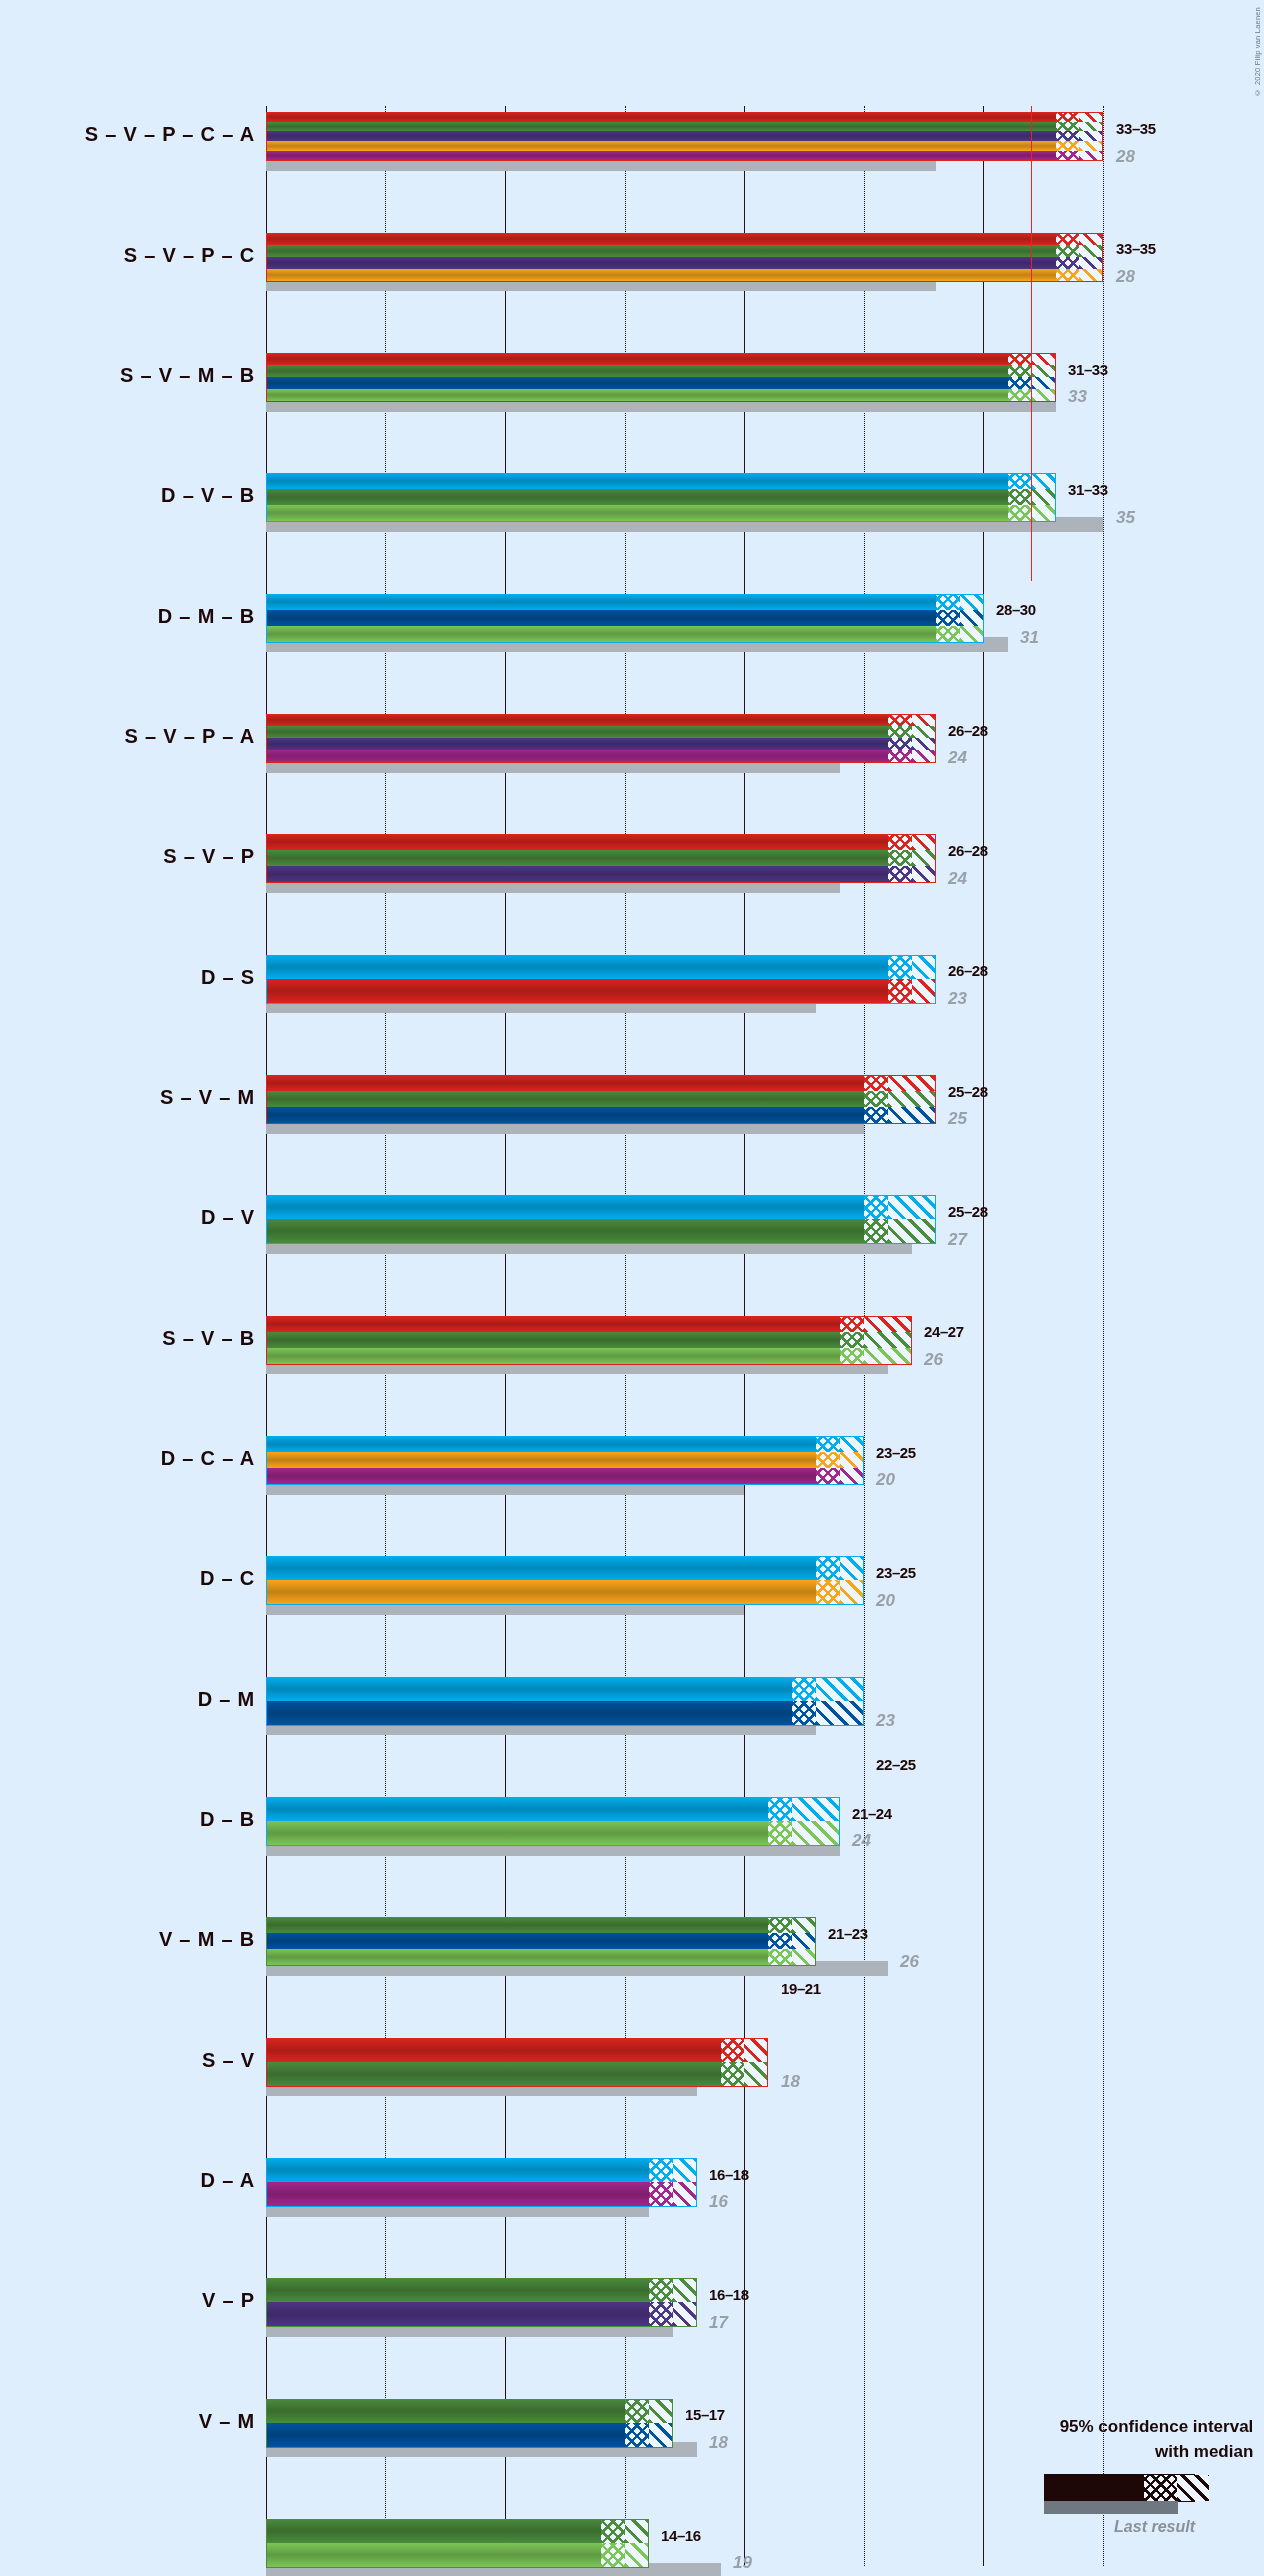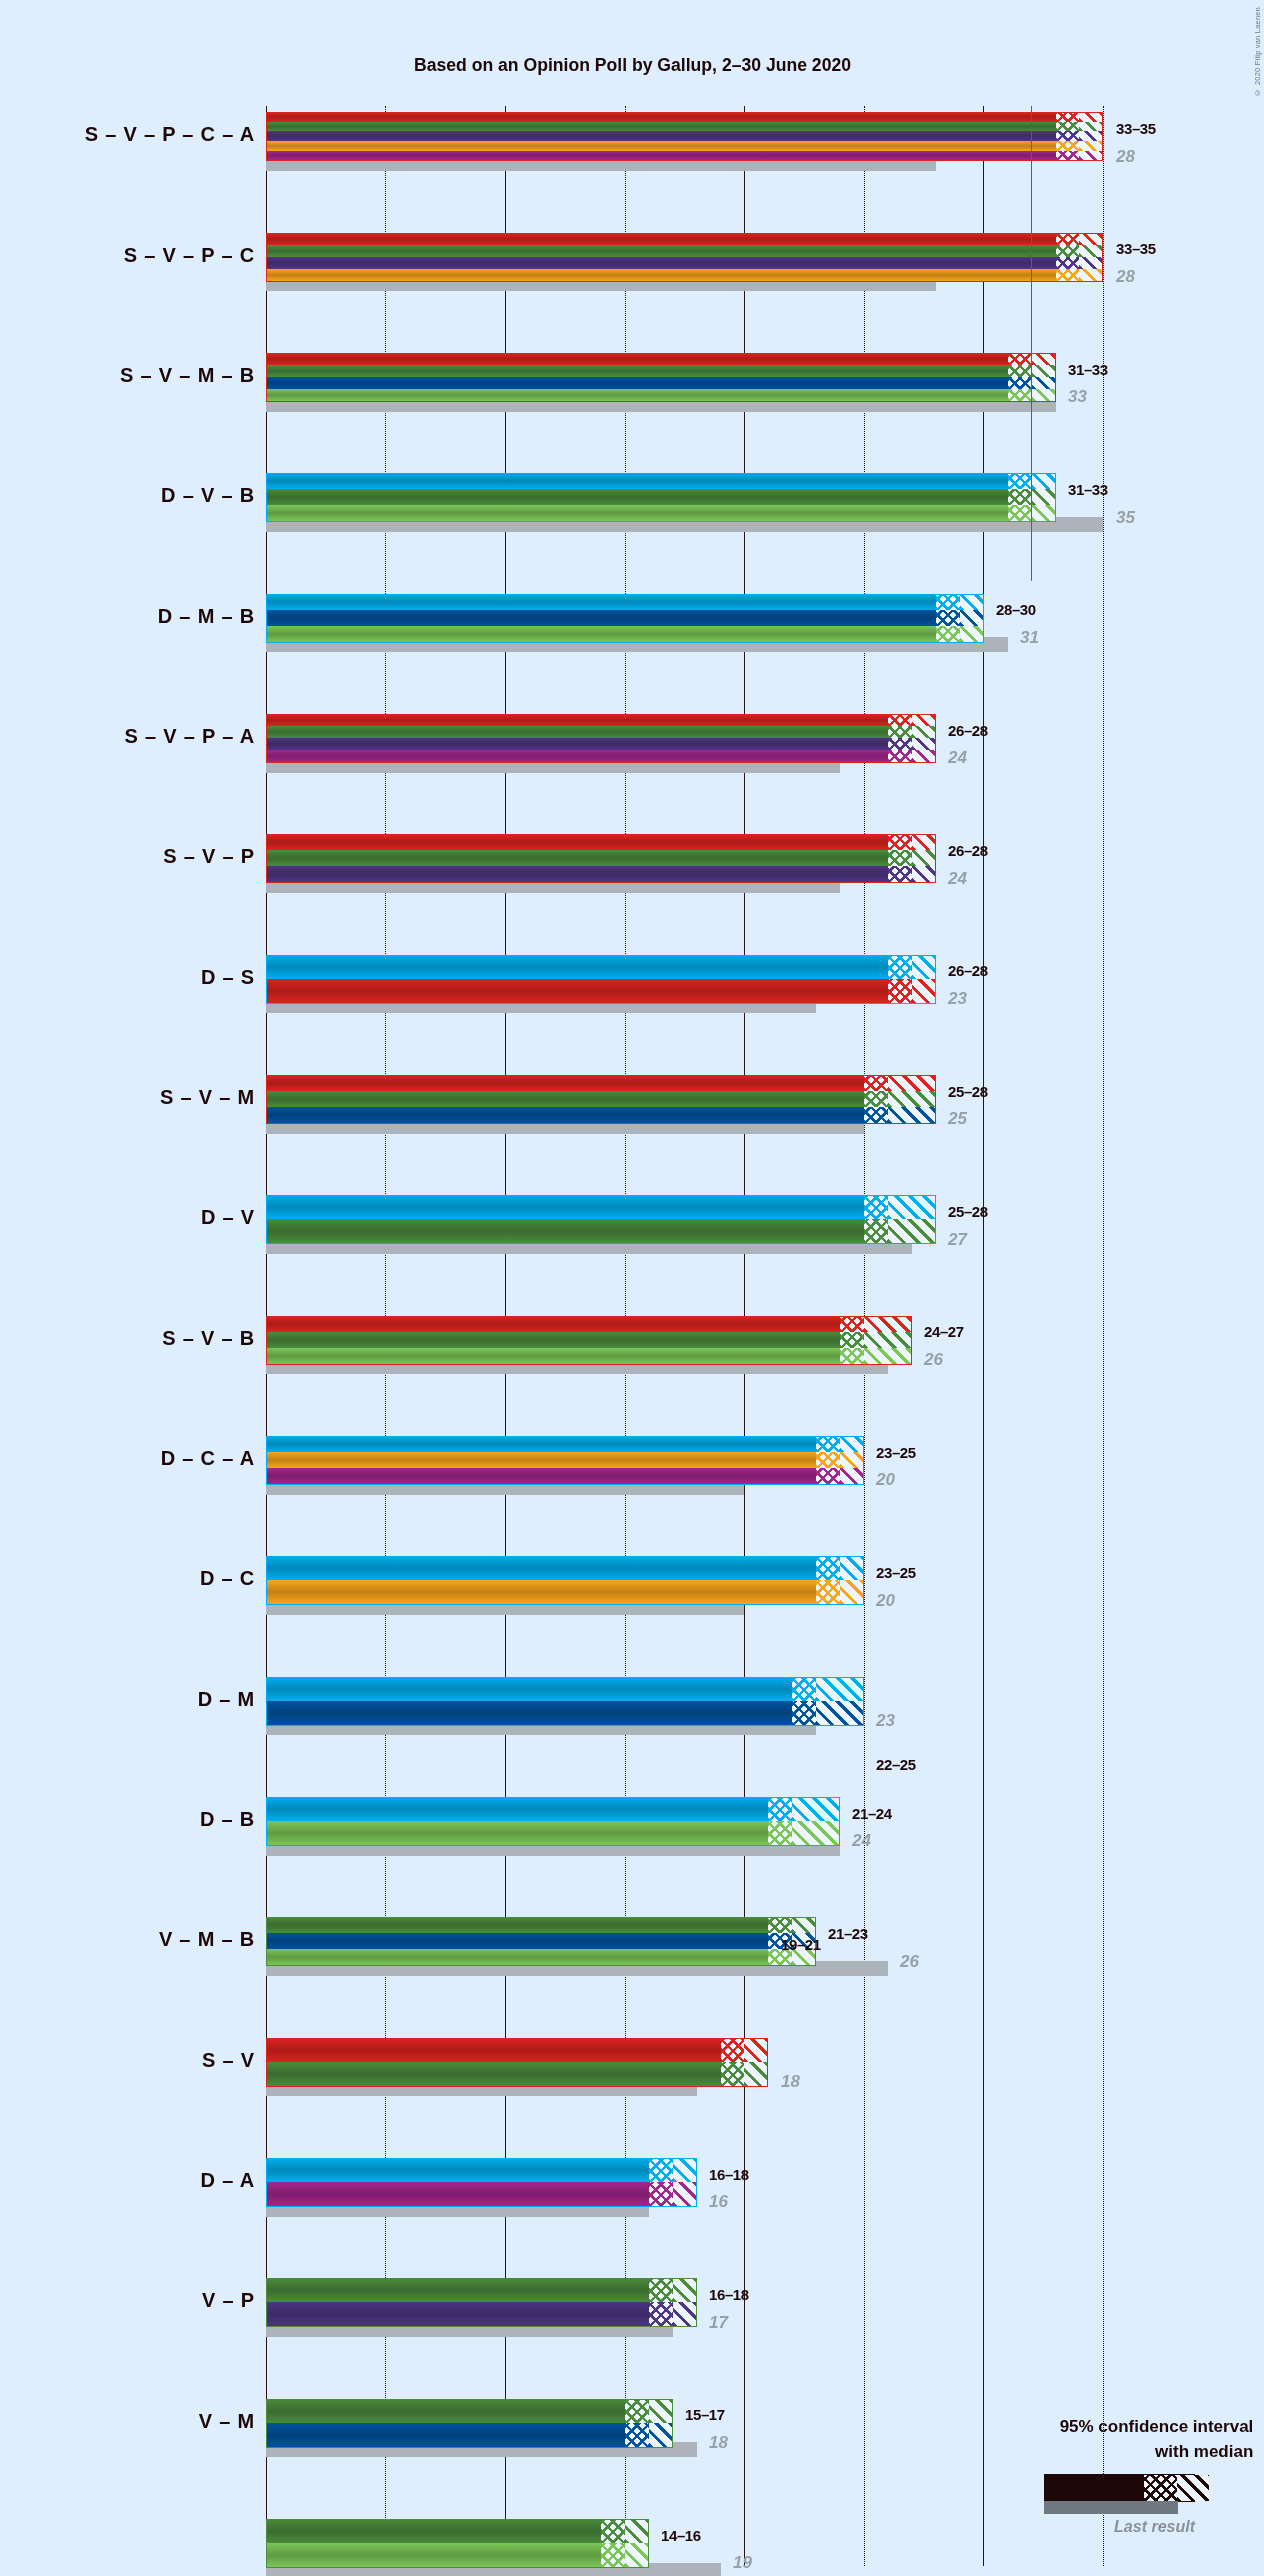--- a/index.html
+++ b/index.html
@@ -115,21 +115,20 @@
     position:absolute;
     font-size:16px;font-style:italic;font-weight:bold;color:#8a919a;
     white-space:nowrap;text-align:right;
   }
 </style>
 </head>
 <body>
 
 <div id="chart-root">
 
-  <div class="subtitle">Based on an Opinion Poll by Gallup, 2–30 June 2020</div>
   <div class="copyright">© 2020 Filip van Laenen</div>
 
   <div id="plot">
       <div class="gridline" style="left: 266px; top: 106px; height: 2460px; border-left-color: rgb(42, 16, 16);"></div>
       <div class="gridline" style="left: 505px; top: 106px; height: 2460px; border-left-color: rgb(42, 16, 16);"></div>
       <div class="gridline" style="left: 744px; top: 106px; height: 2460px; border-left-color: rgb(42, 16, 16);"></div>
       <div class="gridline" style="left: 983px; top: 106px; height: 2460px; border-left-color: rgb(42, 16, 16);"></div>
       <div class="gridline dotted" style="left: 385px; top: 106px; height: 2460px;"></div>
       <div class="gridline dotted" style="left: 625px; top: 106px; height: 2460px;"></div>
       <div class="gridline dotted" style="left: 864px; top: 106px; height: 2460px;"></div>
@@ -494,21 +493,21 @@
           <div class="seg-cross" style="left: 455px; width: 24px; color: rgb(220, 36, 31);"></div>
           <div class="seg-diag" style="left: 478px; width: 24px; color: rgb(220, 36, 31);"></div>
         </div>
         <div class="band" style="height: 24px; background: linear-gradient(rgb(74, 139, 60) 0%, rgb(58, 108, 47) 50%, rgb(74, 139, 60) 100%);">
           <div class="seg-solid" style="left: 0px; width: 455px; background: inherit;"></div>
           <div class="seg-cross" style="left: 455px; width: 24px; color: rgb(74, 139, 60);"></div>
           <div class="seg-diag" style="left: 478px; width: 24px; color: rgb(74, 139, 60);"></div>
         </div>
       </div>
       <div class="bar-outline" style="left: 266px; top: 2038px; width: 502px; height: 49px; border-color: rgb(220, 36, 31);"></div>
-      <div class="valuelabel" style="left: 781px; top: 1936px; text-align: center;">19–21</div>
+      <div class="valuelabel" style="left: 781px; top: 1980px; text-align: center;">19–21</div>
       <div class="lastlabel" style="left: 781px; top: 2072px;">18</div>
       <div class="rowlabel" style="right: 1010px; top: 2169px;">D – A</div>
       <div class="lastresult" style="left: 266px; top: 2202px; width: 383px; height: 15px; background: rgb(173, 179, 186);"></div>
       <div class="bar" style="left: 266px; top: 2158px; width: 431px; height: 49px;">
         <div class="band" style="height: 24px; background: linear-gradient(rgb(0, 174, 239) 0%, rgb(0, 136, 186) 50%, rgb(0, 174, 239) 100%);">
           <div class="seg-solid" style="left: 0px; width: 383px; background: inherit;"></div>
           <div class="seg-cross" style="left: 383px; width: 24px; color: rgb(0, 174, 239);"></div>
           <div class="seg-diag" style="left: 407px; width: 24px; color: rgb(0, 174, 239);"></div>
         </div>
         <div class="band" style="height: 24px; background: linear-gradient(rgb(163, 38, 140) 0%, rgb(127, 30, 109) 50%, rgb(163, 38, 140) 100%);">

